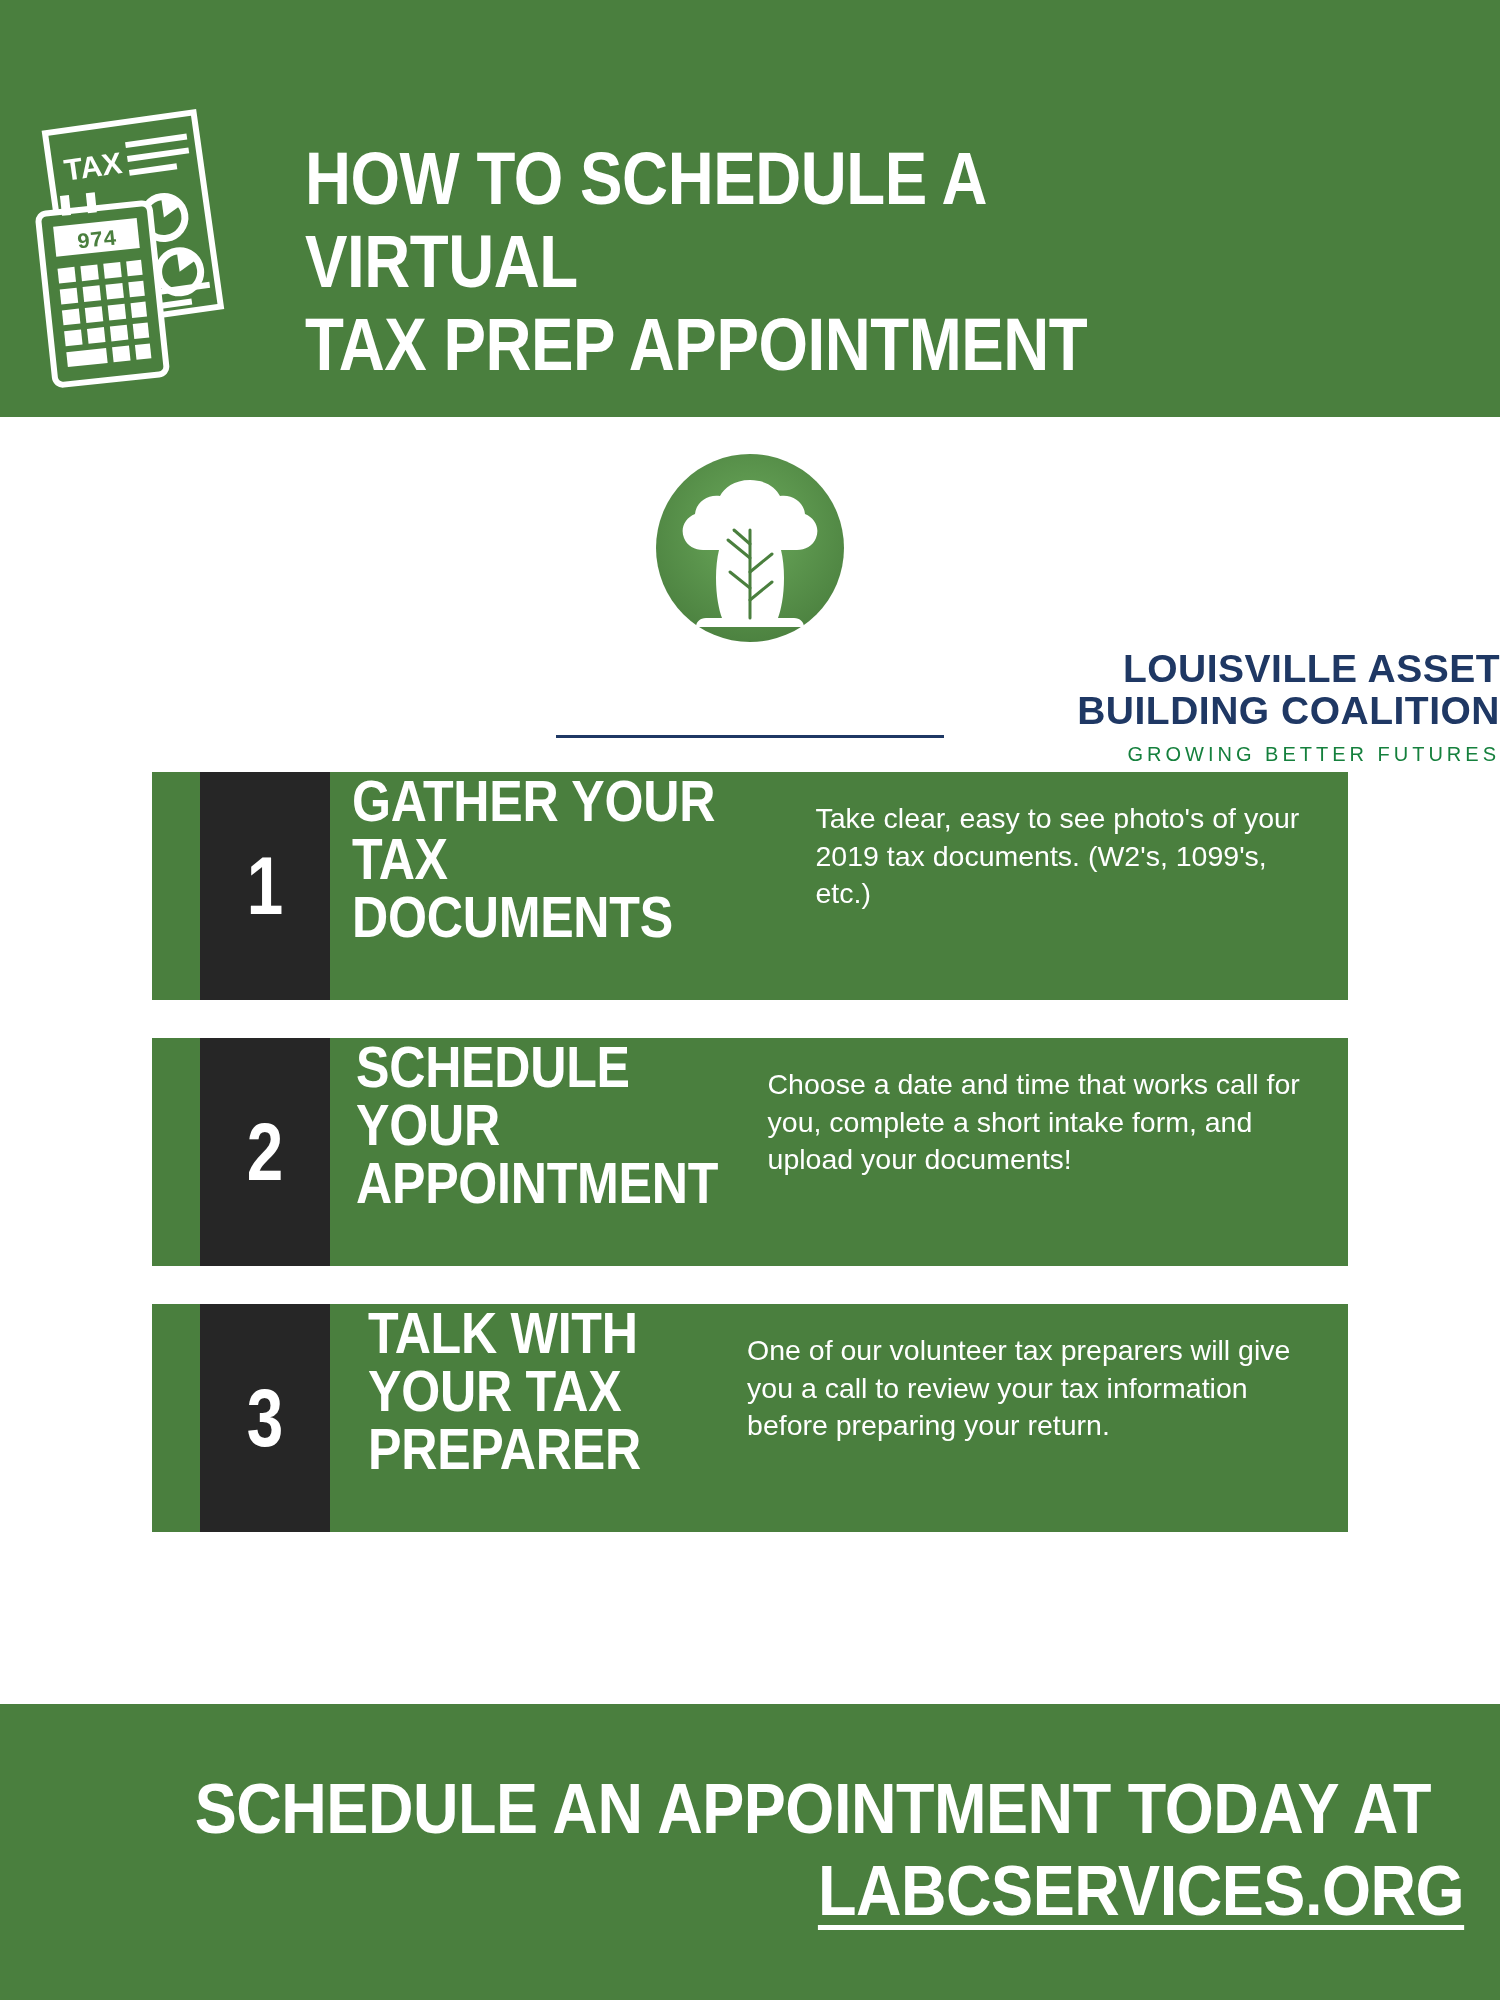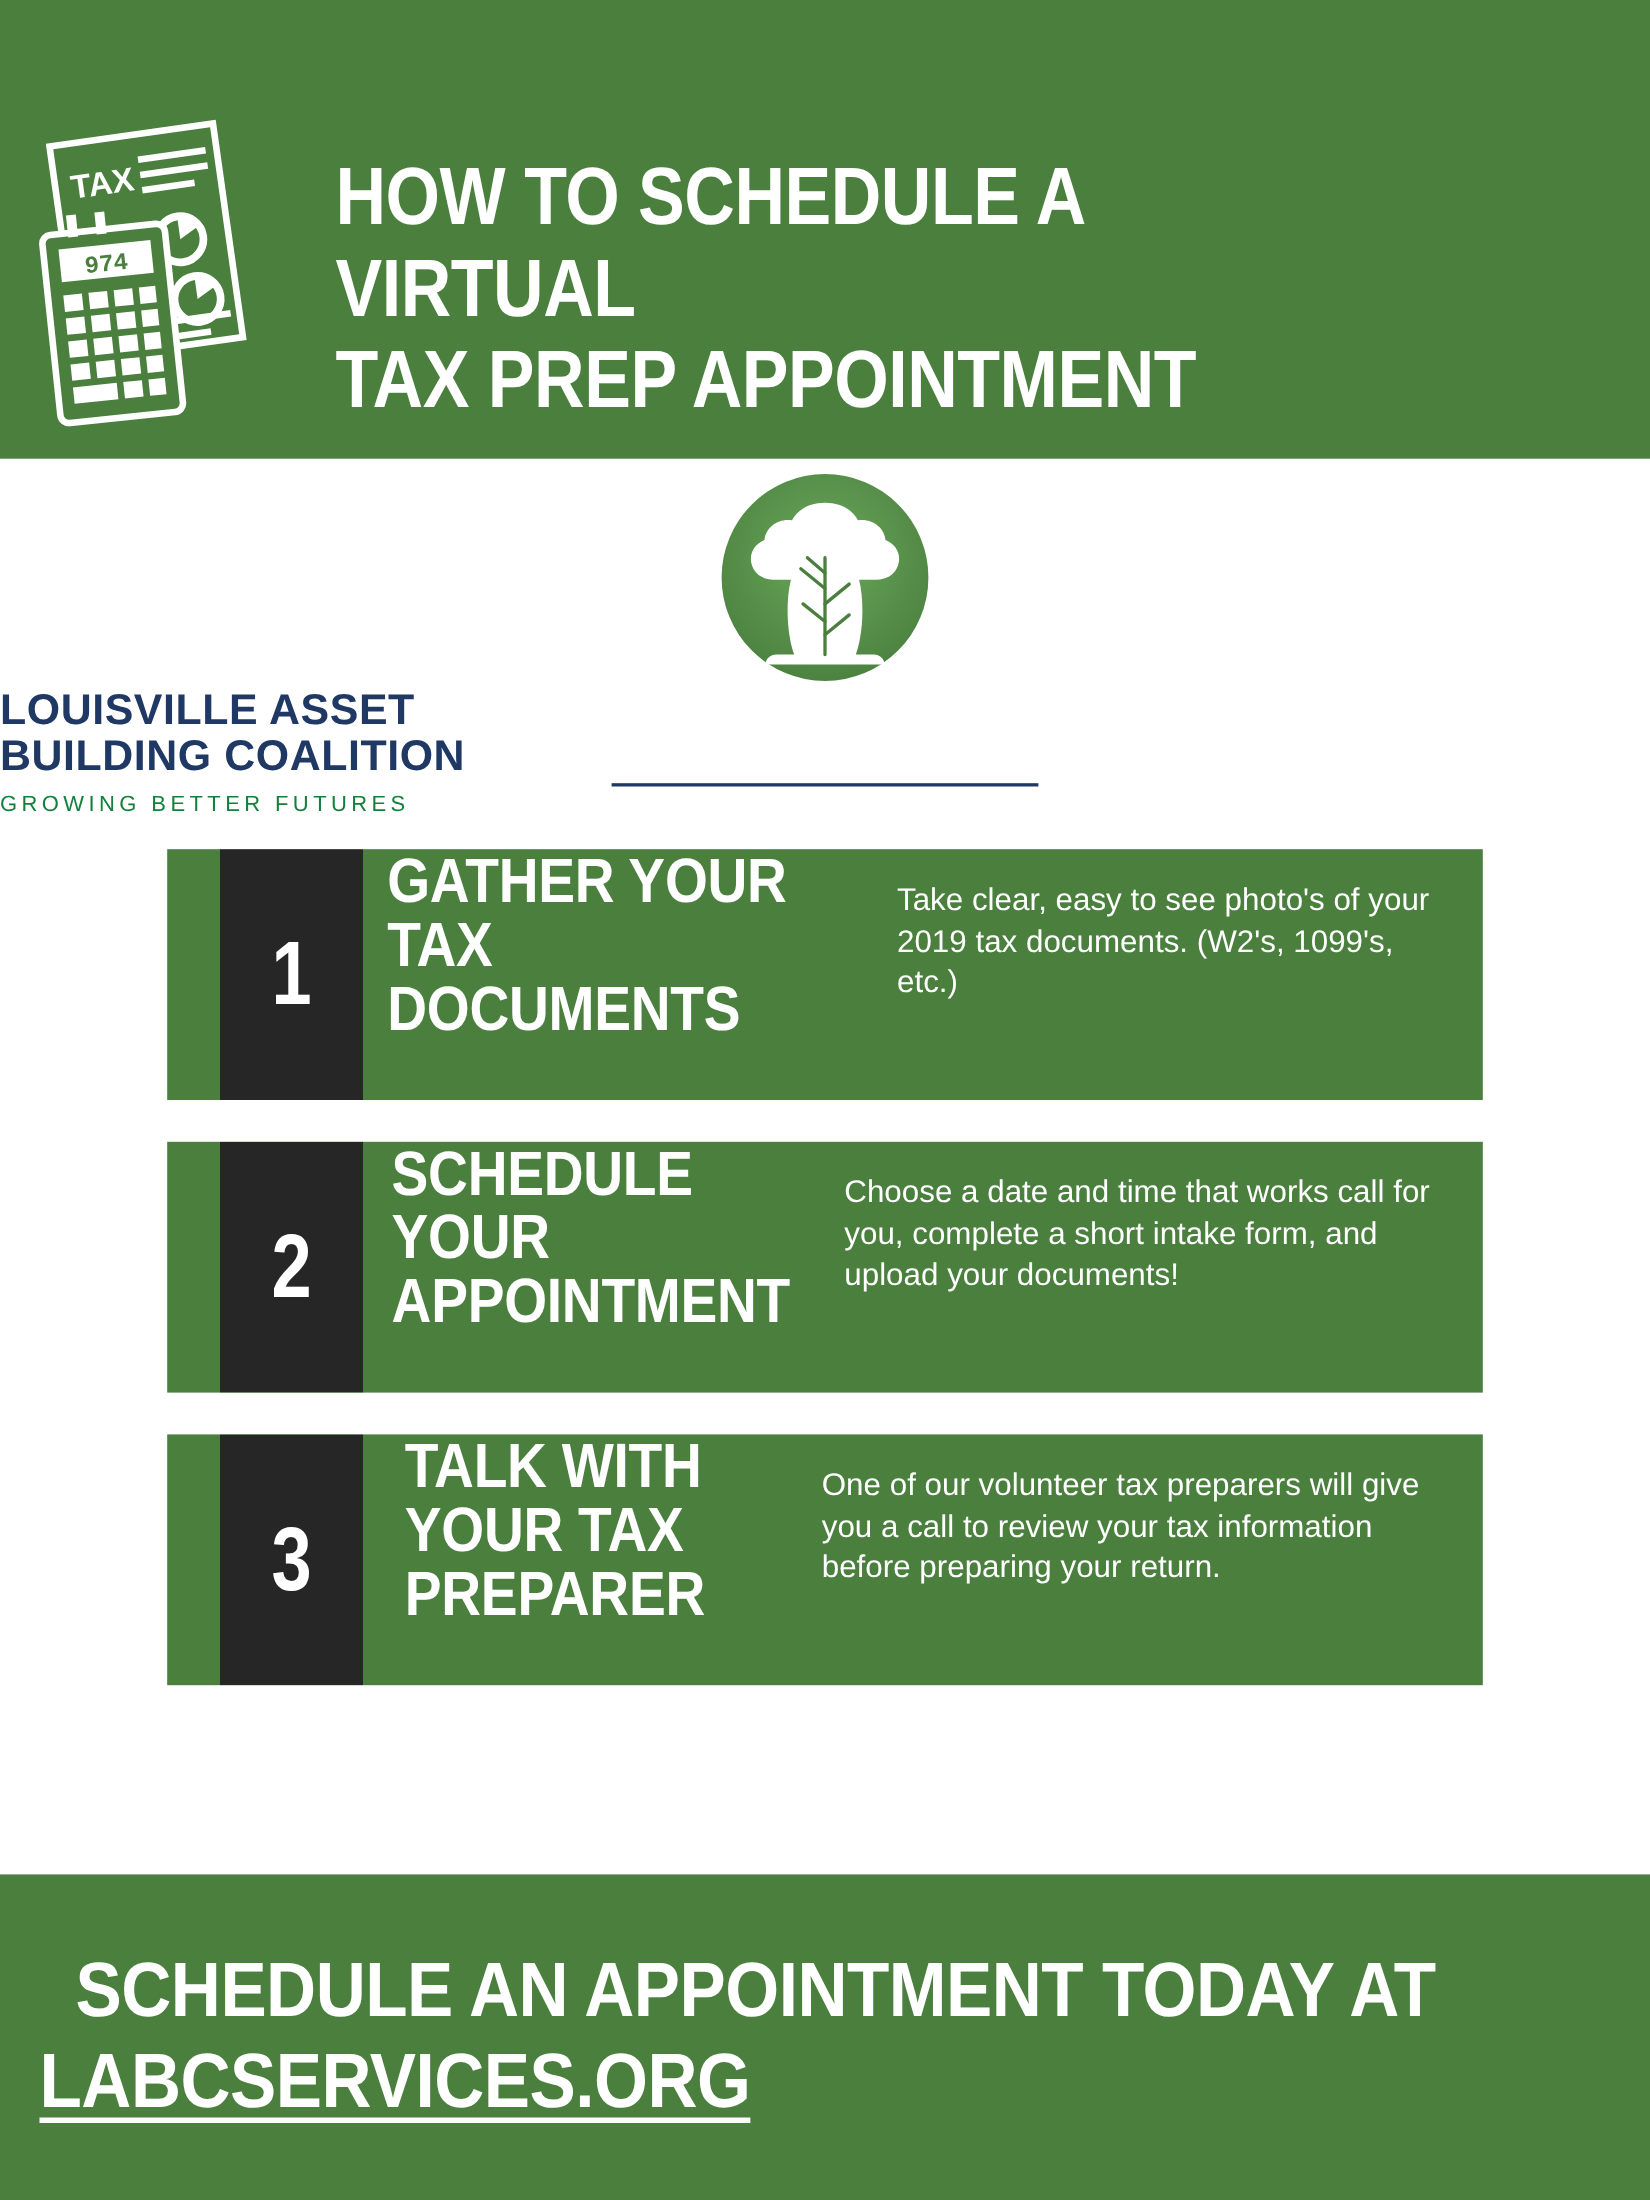--- a/index.html
+++ b/index.html
@@ -46,23 +46,23 @@
     transform: scaleX(0.86);
     transform-origin: left top;
     text-transform: uppercase;
   }
   .header-title .l2 { display: block; }
 
   
   .logo-block {
     position: absolute;
     left: 0;
-    top: 431px;
+    top: 454px;
     width: 1500px;
-    text-align: left;
+    text-align: right;
   }
   .logo-mark {
     width: 232px;
     height: 188px;
     margin: 0 auto;
     position: relative;
   }
   .logo-text {
     margin-top: 6px;
   }
@@ -164,21 +164,21 @@
   
   .footer {
     position: absolute;
     left: 0;
     bottom: 0;
     width: 1500px;
     height: 296px;
     background: #4a7f3e;
     display: flex;
     flex-direction: column;
-    align-items: flex-start;
+    align-items: flex-end;
     justify-content: center;
   }
   .footer-line1 {
     color: #ffffff;
     font-family: "Liberation Sans Narrow", "Liberation Sans", sans-serif;
     font-weight: bold;
     font-size: 70px;
     letter-spacing: -0.5px;
     transform: scaleX(0.9);
     text-transform: uppercase;

